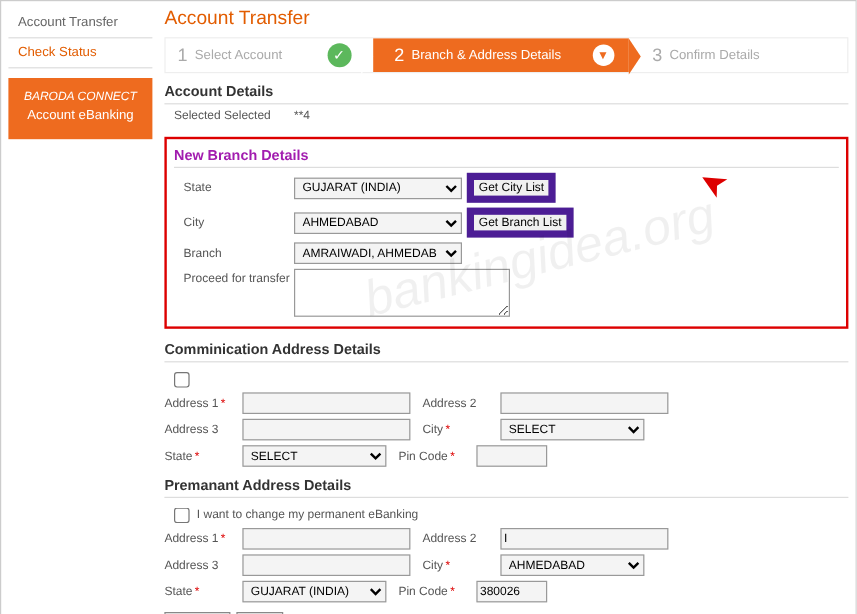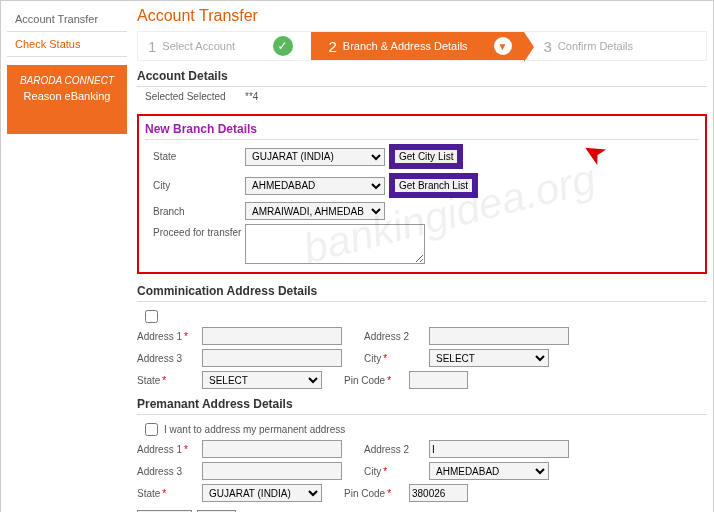--- a/index.html
+++ b/index.html
@@ -1,21 +1,21 @@
 <!DOCTYPE html>
 <html><head>
 <meta charset="utf-8">
 <style>
 * { box-sizing: border-box; margin: 0; padding: 0; }
 body { font-family: Arial, sans-serif; font-size: 11px; color: #555; background: #fff; width: 714px; position: relative; }
 .container { display: flex; padding: 6px; border: 1px solid #ccc; }
 .sidebar { width: 120px; flex-shrink: 0; margin-right: 10px; }
 .side-link { display: block; padding: 6px 8px; border-bottom: 1px solid #ddd; color: #666; font-size: 11px; cursor: pointer; }
 .side-link.active { color: #e25c00; }
-.brand-box { margin-top: 8px; background: #ee6b1f; color: #fff; text-align: center; padding: 10px 4px 32px; }
+.brand-box { margin-top: 8px; background: #ee6b1f; color: #fff; text-align: center; padding: 10px 4px 14px; }
 .brand-top { font-size: 10px; font-style: italic; margin-bottom: 4px; }
 .brand-bot { font-size: 11px; }
 .main { flex: 1; }
 .page-title { color: #e25c00; font-size: 16px; font-weight: normal; margin-bottom: 6px; }
 .steps { display: flex; align-items: center; border: 1px solid #eee; margin-bottom: 8px; height: 30px; }
 .step1 { display: flex; align-items: center; padding: 0 10px; color: #aaa; flex: 1; }
 .step-num { font-size: 15px; margin-right: 6px; }
 .step-check { width: 20px; height: 20px; border-radius: 50%; background: #5cb85c; color: #fff; display: flex; align-items: center; justify-content: center; font-size: 12px; margin-left: auto; margin-right: 8px; }
 .step2 { position: relative; background: #ee6b1f; color: #fff; display: flex; align-items: center; padding: 0 12px 0 18px; height: 100%; flex: 1.2; }
 .step2::before { content: ""; position: absolute; left: -10px; top: 0; border-top: 15px solid transparent; border-bottom: 15px solid transparent; border-left: 10px solid #fff; }
@@ -32,41 +32,41 @@
 select, input[type=text] { border: 1px solid #999; background: #f4f4f4; font-size: 10px; padding: 1px 2px; height: 18px; }
 .sel-wide { width: 140px; }
 .sel-city { width: 120px; }
 .sel-state { width: 120px; }
 .inp-addr { width: 140px; background: #eee; }
 .inp-pin { width: 59px; background: #eee; }
 textarea { width: 180px; height: 40px; border: 1px solid #999; resize: both; font-size: 10px; }
 .btn-small { font-size: 10px; padding: 1px 4px; border: 6px solid #4c1d95; background: #f0f0f0; margin-left: 4px; cursor: pointer; }
 .btn { font-size: 11px; padding: 2px 6px; border: 1px solid #888; background: #f0f0f0; margin-right: 2px; cursor: pointer; }
 .redbox { border: 2px solid #d00; padding: 6px 6px 4px; margin-bottom: 10px; position: relative; }
-.two-col { display: flex; gap: 22px; }
+.two-col { display: flex; gap: 10px; }
 .col { display: flex; align-items: center; }
 .lbl2 { width: 65px; font-size: 10px; color: #555; }
 .check-row { padding: 4px 0 4px 8px; display: flex; align-items: center; gap: 6px; font-size: 10px; }
 .acc-val { font-size: 10px; margin-left: 8px; }
 .arrow { position: absolute; left: 445px; top: 130px; color: #d00; font-size: 28px; transform: rotate(210deg); pointer-events: none; }
 .watermark { position: absolute; left: 300px; top: 190px; font-size: 42px; color: rgba(0,0,0,0.06); transform: rotate(-14deg); font-style: italic; pointer-events: none; z-index: 10; }
 .spacer { height: 8px; }
 </style>
 </head>
 <body>
 
 <div class="watermark">bankingidea.org</div>
 
 <div class="container">
   <div class="sidebar">
     <a class="side-link">Account Transfer</a>
     <a class="side-link active">Check Status</a>
     <div class="brand-box">
       <div class="brand-top">BARODA CONNECT</div>
-      <div class="brand-bot">Reason eBanking</div>
+      <div class="brand-bot">Account eBanking</div>
     </div>
   </div>
 
   <div class="main" style="position:relative;">
     <div class="arrow">➤</div>
     <h2 class="page-title">Account Transfer</h2>
 
     <div class="steps">
       <div class="step1">
         <span class="step-num">1</span>
@@ -145,21 +145,21 @@
       <div class="col">
         <span class="lbl2"><span>Pin Code</span><span class="req">*</span></span>
         <input type="text" class="inp-pin" style="">
       </div>
     </div>
 
     <div class="spacer"></div>
     <div class="section-h">Premanant Address Details</div>
     <div class="check-row">
       <input type="checkbox" style="">
-      <span>I want to address my permanent address</span>
+      <span>I want to change my permanent eBanking</span>
     </div>
     <div class="two-col">
       <div class="col">
         <span class="lbl2"><span>Address 1</span><span class="req">*</span></span>
         <input type="text" class="inp-addr" style="">
       </div>
       <div class="col">
         <span class="lbl2">Address 2</span>
         <input type="text" class="inp-addr" value="I" style="">
       </div>

